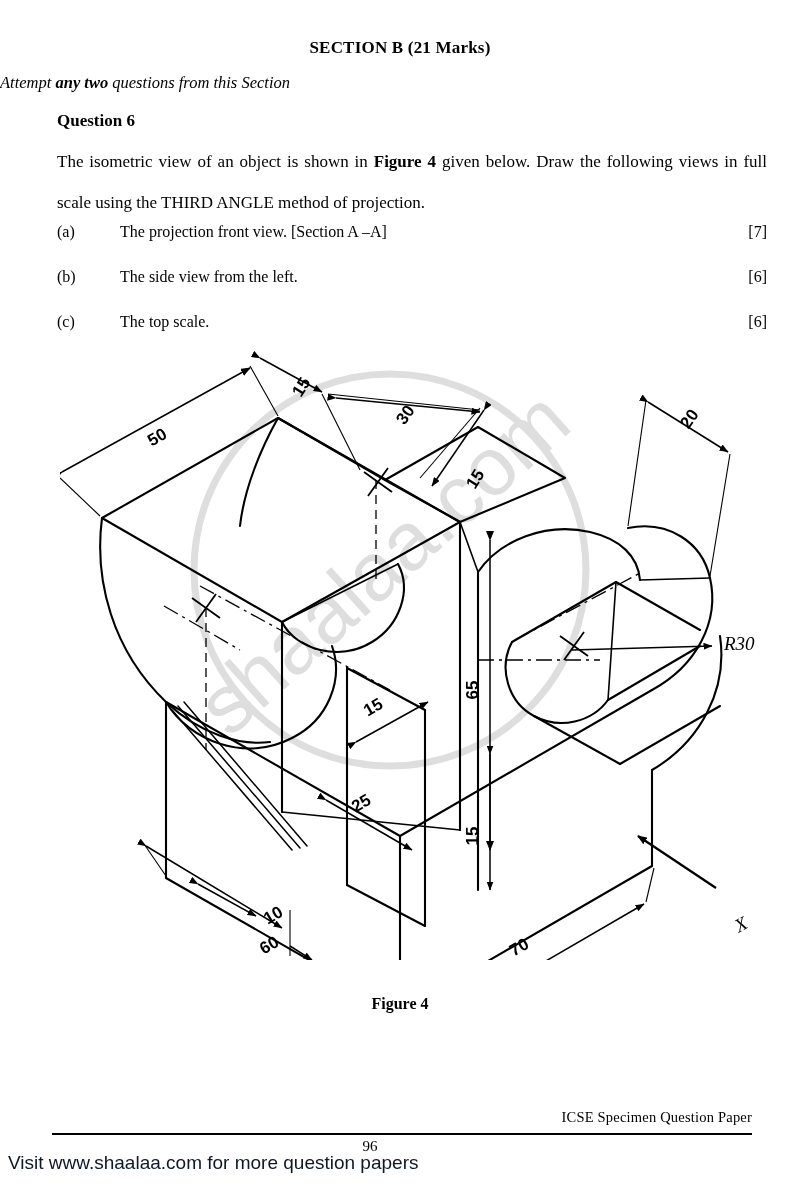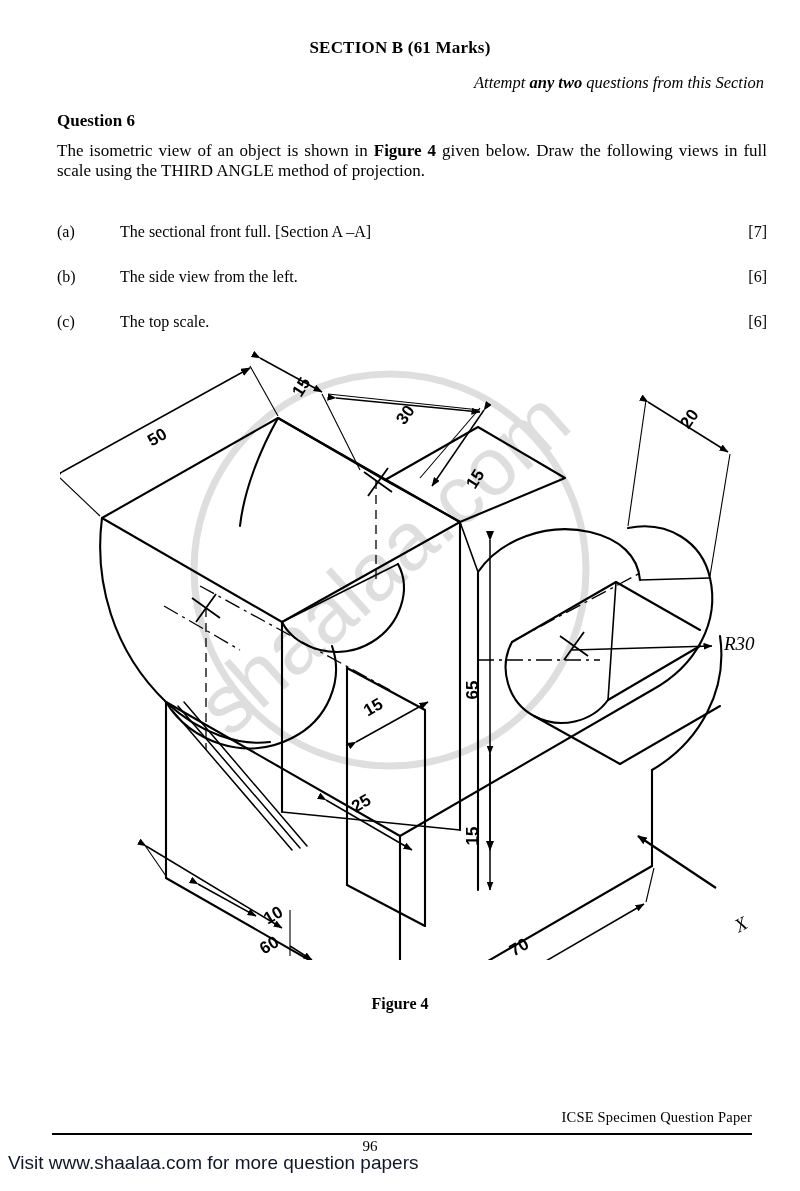--- a/index.html
+++ b/index.html
@@ -28,41 +28,41 @@
     text-align: center;
     font-weight: bold;
     font-size: 17px;
     letter-spacing: .2px;
   }
   .section-subheading {
     position: absolute;
     top: 73px;
     left: 0;
     width: 764px;
-    text-align: right;
+    text-align: left;
     font-style: italic;
     font-size: 16.5px;
   }
   .section-subheading b { font-weight: bold; font-style: italic; }
 
   
   .q-title {
     position: absolute;
     top: 111px;
     left: 57px;
     font-weight: bold;
     font-size: 17px;
   }
   .q-body {
     position: absolute;
     top: 141px;
     left: 57px;
     width: 710px;
     font-size: 17px;
-    line-height: 20px;
+    line-height: 41px;
     text-align: justify;
   }
   .q-body b { font-weight: bold; }
 
   .sub-item {
     position: absolute;
     left: 57px;
     width: 710px;
     font-size: 16px;
   }
@@ -152,35 +152,35 @@
 </head>
 <body>
 
 <div id="page">
 
   <svg id="watermark" viewBox="0 0 420 480" xmlns="http://www.w3.org/2000/svg">
     <circle cx="210" cy="240" r="196" fill="none" stroke="#dedede" stroke-width="7"></circle>
     <text x="210" y="258" class="wm-txt" transform="rotate(-42 210 240)" text-anchor="middle" font-family="Liberation Sans, DejaVu Sans, sans-serif" font-size="82" fill="#dedede">shaalaa.com</text>
   </svg>
 
-  <div class="section-heading">SECTION B (61 Marks)</div>
+  <div class="section-heading">SECTION B (21 Marks)</div>
 
   <div class="section-subheading">
     <span>Attempt </span><b>any two</b><span> questions from this Section</span>
   </div>
 
   <div class="q-title">Question 6</div>
 
   <div class="q-body">
     <span>The isometric view of an object is shown in </span><b>Figure 4</b><span> given below.  Draw the following views in full scale using the THIRD ANGLE method of projection.</span>
   </div>
 
   <div class="sub-item" id="item-a">
     <span class="lbl">(a)</span>
-    <span class="txt">The sectional front full. [Section A –A]</span>
+    <span class="txt">The projection front view. [Section A –A]</span>
     <span class="marks">[7]</span>
   </div>
 
   <div class="sub-item" id="item-b">
     <span class="lbl">(b)</span>
     <span class="txt">The side view from the left.</span>
     <span class="marks">[6]</span>
   </div>
 
   <div class="sub-item" id="item-c">

